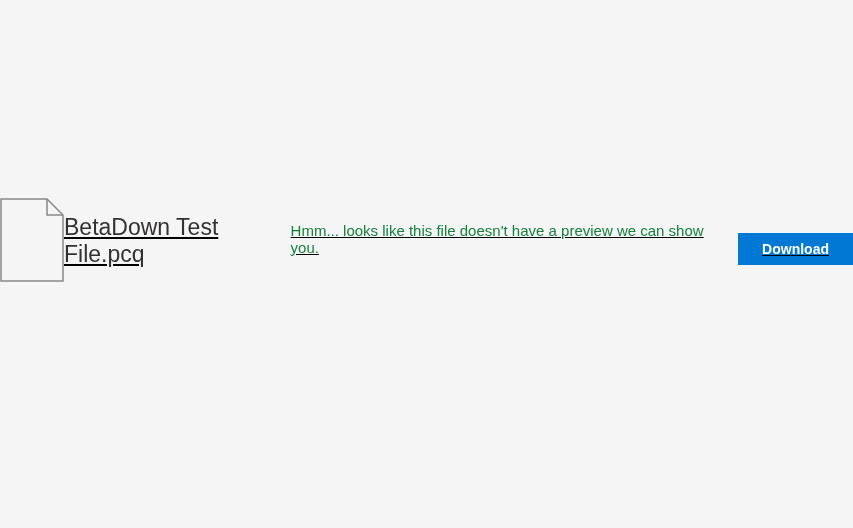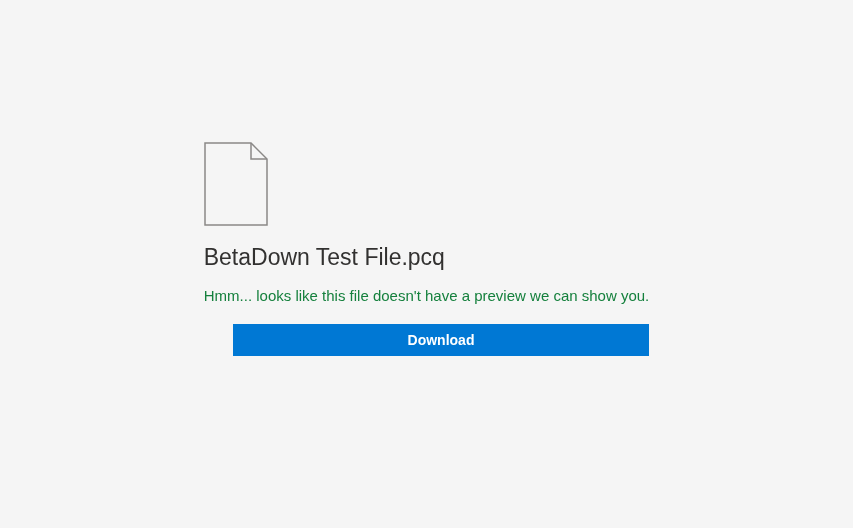--- a/index.html
+++ b/index.html
@@ -12,43 +12,45 @@
       height: 528px;
       background: #f5f5f5;
       font-family: 'Segoe UI', Tahoma, Geneva, Verdana, sans-serif;
       display: flex;
       align-items: center;
       justify-content: center;
       overflow: hidden;
     }
     .container {
       display: flex;
-      flex-direction: column;
+      flex-direction: row;
+      align-items: center;
       margin-top: -30px;
+      text-decoration: underline;
     }
     .file-icon {
       margin-bottom: 14px;
     }
     .file-title {
       font-size: 23px;
       font-weight: 400;
       color: #323130;
       margin-bottom: 16px;
     }
     .message {
       font-size: 15px;
       font-weight: 400;
       color: #15803d;
       margin-bottom: 20px;
     }
     .download-btn {
       background: #0078d4;
       color: #ffffff;
       border: none;
-      padding: 8px 18px;
+      padding: 8px 24px;
       font-size: 14px;
       font-weight: 600;
       font-family: inherit;
       cursor: pointer;
       margin-left: 29px;
     }
   </style>
 </head>
 <body>
 

